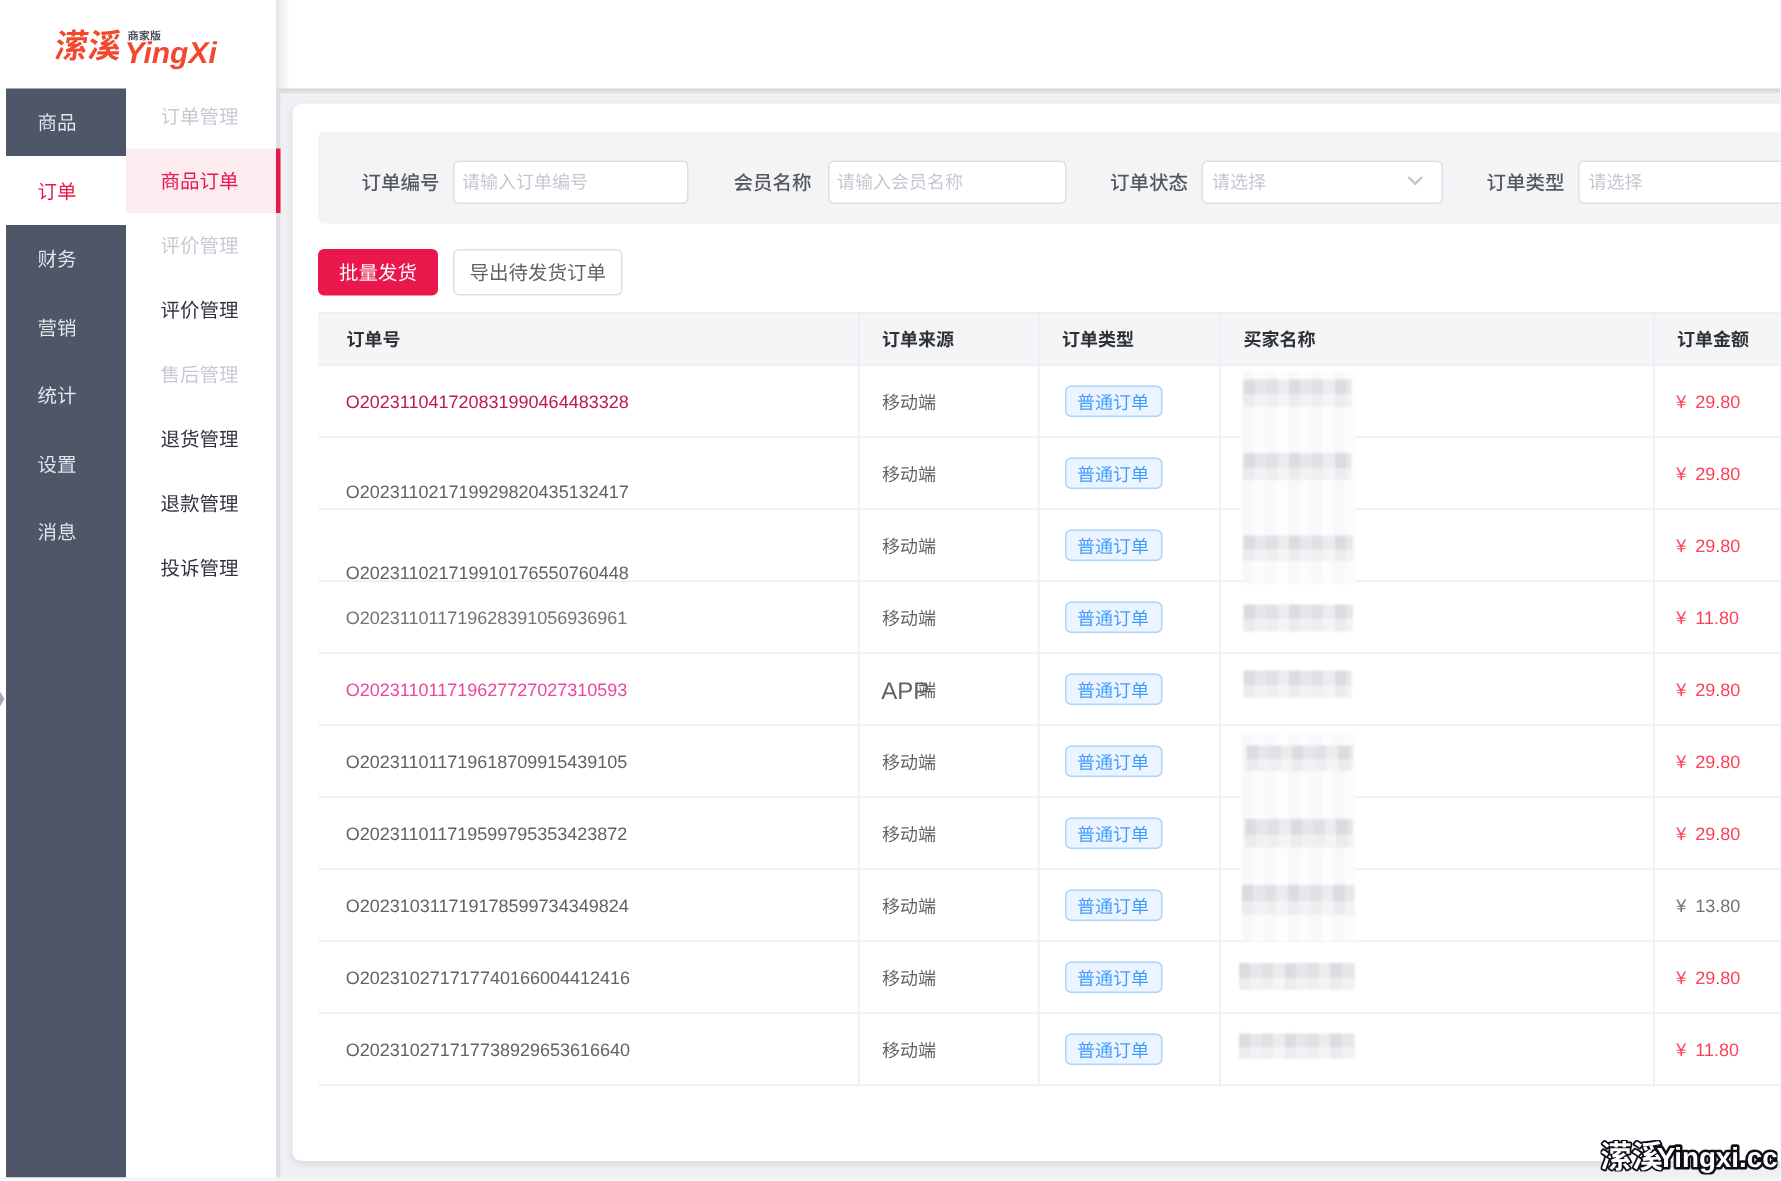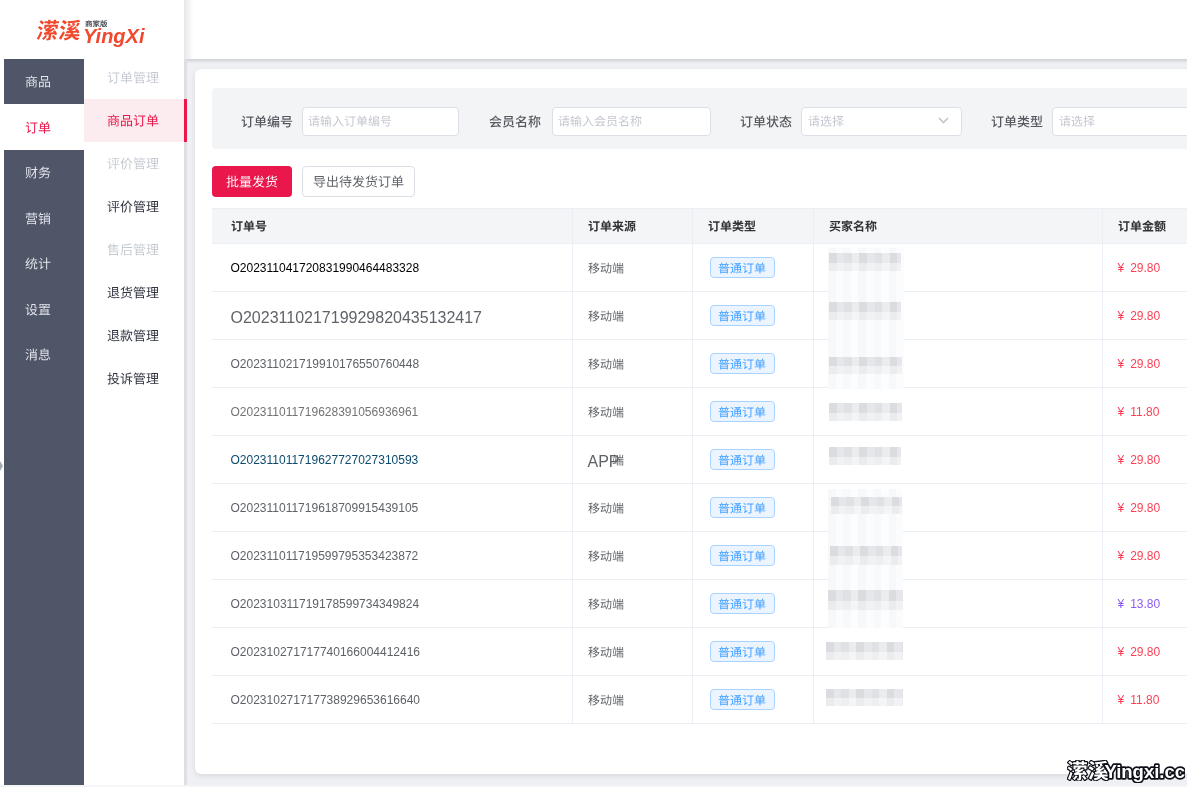--- a/index.html
+++ b/index.html
@@ -359,59 +359,59 @@
       <use href="#b1" x="1000"></use>
       <use href="#b15" x="2000"></use>
       <use href="#b16" x="3000"></use>
     </g>
   </svg>
 <div class="abs" style="left:571.5px;top:208px;width:1px;height:515.5px;background:#ebeef5"></div>
 <div class="abs" style="left:692px;top:208px;width:1px;height:515.5px;background:#ebeef5"></div>
 <div class="abs" style="left:812.5px;top:208px;width:1px;height:515.5px;background:#ebeef5"></div>
 <div class="abs" style="left:1101.5px;top:208px;width:1px;height:515.5px;background:#ebeef5"></div>
 <div class="abs" style="left:212px;top:290.5px;width:1048px;height:1px;background:#ebeef5"></div>
-<div class="lat" style="left:230.5px;top:262.0px;font-size:12px;color:#000000">O202311041720831990464483328</div>
+<div class="lat" style="left:230.5px;top:262.0px;font-size:12px;color:#be185d">O202311041720831990464483328</div>
 <svg class="zh " style="left:587.5px;top:261.5px;color:#5f6368" width="36.0" height="12" viewBox="0 0 3000 1000">
     <g fill="currentColor">
       <use href="#r29" x="0"></use>
       <use href="#r5" x="1000"></use>
       <use href="#r30" x="2000"></use>
     </g>
   </svg>
 <div class="abs" style="left:709.5px;top:257.0px;width:65.5px;height:21px;background:#ecf5ff;border:1px solid #a9d3ff;border-radius:4px"></div>
 <svg class="zh " style="left:718.2px;top:261.5px;color:#3f9dff" width="48.0" height="12" viewBox="0 0 4000 1000">
     <g fill="currentColor">
       <use href="#r23" x="0"></use>
       <use href="#r48" x="1000"></use>
       <use href="#r38" x="2000"></use>
       <use href="#r6" x="3000"></use>
     </g>
   </svg>
 <div class="lat" style="left:1117.5px;top:262.0px;font-size:12px;color:#fb4156"><span style="margin-right:6px">¥</span>29.80</div>
 <div class="abs" style="left:212px;top:338.5px;width:1048px;height:1px;background:#ebeef5"></div>
-<div class="lat" style="left:230.5px;top:310.0px;font-size:16px;color:#5f6368">O202311021719929820435132417</div>
+<div class="lat" style="left:230.5px;top:322px;font-size:12px;color:#5f6368">O202311021719929820435132417</div>
 <svg class="zh " style="left:587.5px;top:309.5px;color:#5f6368" width="36.0" height="12" viewBox="0 0 3000 1000">
     <g fill="currentColor">
       <use href="#r29" x="0"></use>
       <use href="#r5" x="1000"></use>
       <use href="#r30" x="2000"></use>
     </g>
   </svg>
 <div class="abs" style="left:709.5px;top:305.0px;width:65.5px;height:21px;background:#ecf5ff;border:1px solid #a9d3ff;border-radius:4px"></div>
 <svg class="zh " style="left:718.2px;top:309.5px;color:#3f9dff" width="48.0" height="12" viewBox="0 0 4000 1000">
     <g fill="currentColor">
       <use href="#r23" x="0"></use>
       <use href="#r48" x="1000"></use>
       <use href="#r38" x="2000"></use>
       <use href="#r6" x="3000"></use>
     </g>
   </svg>
 <div class="lat" style="left:1117.5px;top:310.0px;font-size:12px;color:#fb4156"><span style="margin-right:6px">¥</span>29.80</div>
 <div class="abs" style="left:212px;top:386.5px;width:1048px;height:1px;background:#ebeef5"></div>
-<div class="lat" style="left:230.5px;top:358.0px;font-size:12px;color:#5f6368">O202311021719910176550760448</div>
+<div class="lat" style="left:230.5px;top:376px;font-size:12px;color:#5f6368">O202311021719910176550760448</div>
 <svg class="zh " style="left:587.5px;top:357.5px;color:#5f6368" width="36.0" height="12" viewBox="0 0 3000 1000">
     <g fill="currentColor">
       <use href="#r29" x="0"></use>
       <use href="#r5" x="1000"></use>
       <use href="#r30" x="2000"></use>
     </g>
   </svg>
 <div class="abs" style="left:709.5px;top:353.0px;width:65.5px;height:21px;background:#ecf5ff;border:1px solid #a9d3ff;border-radius:4px"></div>
 <svg class="zh " style="left:718.2px;top:357.5px;color:#3f9dff" width="48.0" height="12" viewBox="0 0 4000 1000">
     <g fill="currentColor">
@@ -435,21 +435,21 @@
 <svg class="zh " style="left:718.2px;top:405.5px;color:#3f9dff" width="48.0" height="12" viewBox="0 0 4000 1000">
     <g fill="currentColor">
       <use href="#r23" x="0"></use>
       <use href="#r48" x="1000"></use>
       <use href="#r38" x="2000"></use>
       <use href="#r6" x="3000"></use>
     </g>
   </svg>
 <div class="lat" style="left:1117.5px;top:406.0px;font-size:12px;color:#fb4156"><span style="margin-right:6px">¥</span>11.80</div>
 <div class="abs" style="left:212px;top:482.5px;width:1048px;height:1px;background:#ebeef5"></div>
-<div class="lat" style="left:230.5px;top:454.0px;font-size:12px;color:#0c4a6e">O202311011719627727027310593</div>
+<div class="lat" style="left:230.5px;top:454.0px;font-size:12px;color:#ec4899">O202311011719627727027310593</div>
 <div class="lat" style="left:587.5px;top:454.0px;font-size:16px;color:#5f6368">APP</div>
 <svg class="zh " style="left:611.5px;top:453.5px;color:#5f6368" width="12.0" height="12" viewBox="0 0 1000 1000">
     <g fill="currentColor">
       <use href="#r30" x="0"></use>
     </g>
   </svg>
 <div class="abs" style="left:709.5px;top:449.0px;width:65.5px;height:21px;background:#ecf5ff;border:1px solid #a9d3ff;border-radius:4px"></div>
 <svg class="zh " style="left:718.2px;top:453.5px;color:#3f9dff" width="48.0" height="12" viewBox="0 0 4000 1000">
     <g fill="currentColor">
       <use href="#r23" x="0"></use>
@@ -508,21 +508,21 @@
   </svg>
 <div class="abs" style="left:709.5px;top:593.0px;width:65.5px;height:21px;background:#ecf5ff;border:1px solid #a9d3ff;border-radius:4px"></div>
 <svg class="zh " style="left:718.2px;top:597.5px;color:#3f9dff" width="48.0" height="12" viewBox="0 0 4000 1000">
     <g fill="currentColor">
       <use href="#r23" x="0"></use>
       <use href="#r48" x="1000"></use>
       <use href="#r38" x="2000"></use>
       <use href="#r6" x="3000"></use>
     </g>
   </svg>
-<div class="lat" style="left:1117.5px;top:598.0px;font-size:12px;color:#8b5cf6"><span style="margin-right:6px">¥</span>13.80</div>
+<div class="lat" style="left:1117.5px;top:598.0px;font-size:12px;color:#737373"><span style="margin-right:6px">¥</span>13.80</div>
 <div class="abs" style="left:212px;top:674.5px;width:1048px;height:1px;background:#ebeef5"></div>
 <div class="lat" style="left:230.5px;top:646.0px;font-size:12px;color:#5f6368">O202310271717740166004412416</div>
 <svg class="zh " style="left:587.5px;top:645.5px;color:#5f6368" width="36.0" height="12" viewBox="0 0 3000 1000">
     <g fill="currentColor">
       <use href="#r29" x="0"></use>
       <use href="#r5" x="1000"></use>
       <use href="#r30" x="2000"></use>
     </g>
   </svg>
 <div class="abs" style="left:709.5px;top:641.0px;width:65.5px;height:21px;background:#ecf5ff;border:1px solid #a9d3ff;border-radius:4px"></div>

